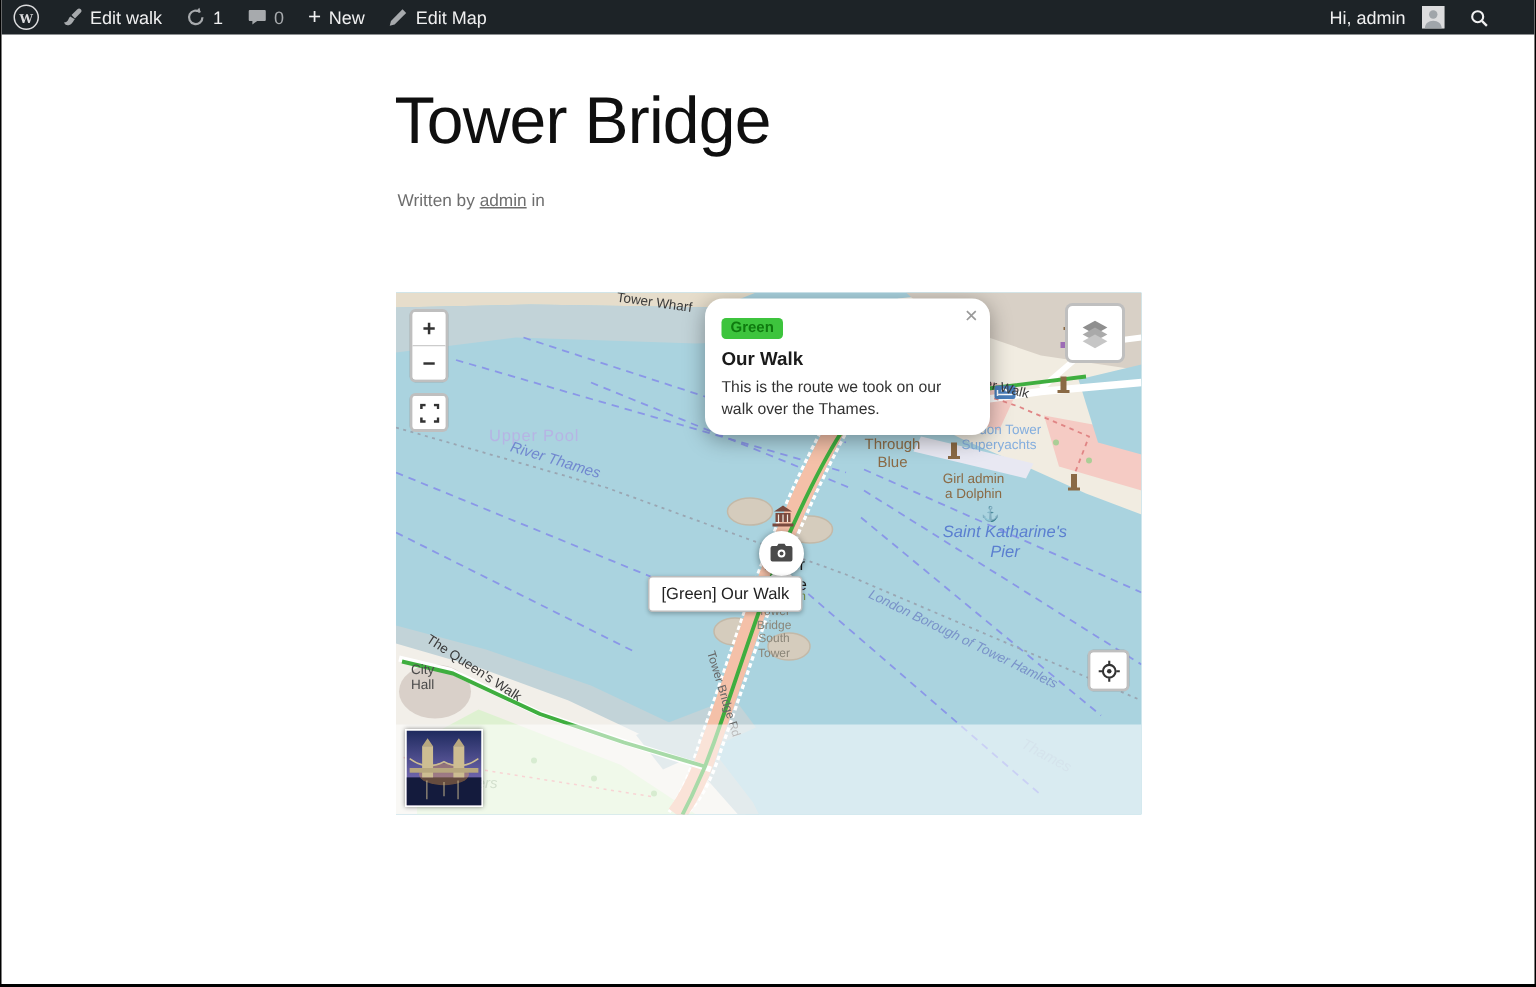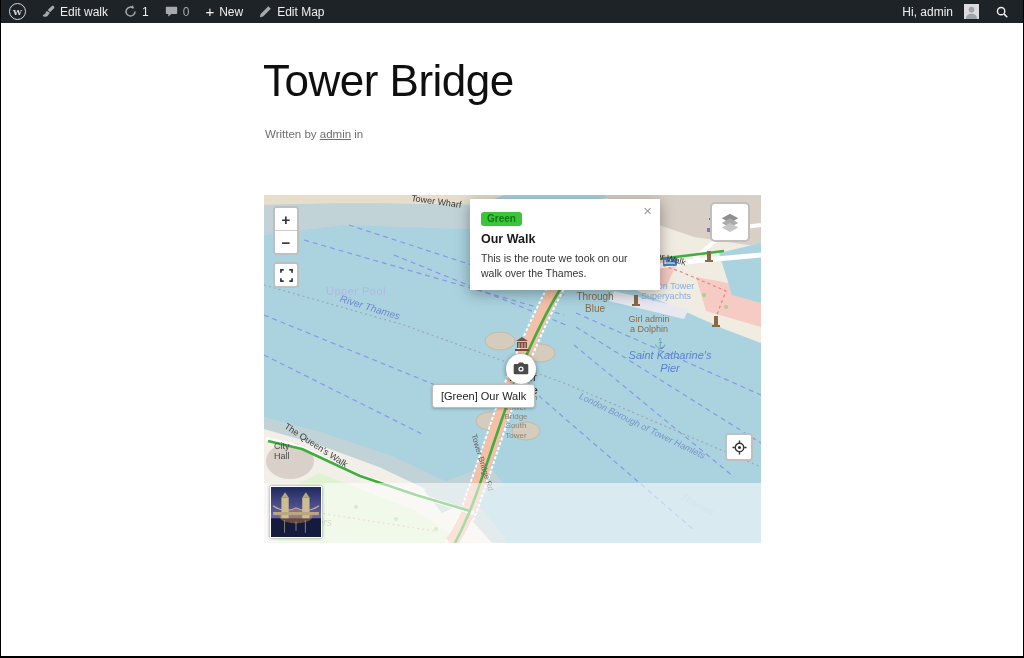--- a/index.html
+++ b/index.html
@@ -3,21 +3,21 @@
 <meta charset="utf-8">
 <style>
   html,body{margin:0;padding:0;background:#000;}
   .screen{position:relative;width:1024px;height:658px;background:#fff;overflow:hidden;
           border-left:1px solid #000;border-right:1px solid #000;border-bottom:2px solid #000;
           box-sizing:border-box;font-family:"Liberation Sans",sans-serif;}
   
   .adminbar{position:absolute;top:0;left:0;right:0;height:23px;background:#1d2327;
             display:flex;align-items:center;color:#f0f0f1;font-size:12px;}
   .ab-left{display:flex;align-items:center;height:100%;}
-  .ab-right{margin-left:auto;display:flex;align-items:center;height:100%;padding-right:6px;}
+  .ab-right{margin-left:auto;display:flex;align-items:center;height:100%;padding-right:22px;}
   .ab-item{display:flex;align-items:center;gap:5px;padding:0 8px;height:100%;cursor:pointer;white-space:nowrap;}
   .ab-muted{color:#a7aaad;}
   .wplogo{width:15px;height:15px;border:1.5px solid #dcdcde;border-radius:50%;display:flex;
           align-items:center;justify-content:center;font:bold 8px "DejaVu Serif",serif;color:#dcdcde;}
   .siteicon{width:13px;height:13px;border-radius:50%;
             background:radial-gradient(circle at 35% 35%,#d8cfc5,#6b7480);}
   .ab-ico{display:inline-flex;}
   .avatar{width:15px;height:15px;margin-left:6px;background:#dcdcde;overflow:hidden;display:inline-block;}
   
   .post-title{position:absolute;left:262px;top:56px;font-size:44px;font-weight:500;
@@ -34,21 +34,21 @@
           font-size:15px;font-weight:bold;color:#333;cursor:pointer;background:#fff;}
   .lf-div{height:1px;background:#ccc;}
   .marker-cam{position:absolute;left:242px;top:159px;width:30px;height:30px;border-radius:50%;
               background:#fff;box-shadow:0 1px 5px rgba(0,0,0,0.45);display:flex;align-items:center;
               justify-content:center;z-index:50;cursor:pointer;}
   .marker-tail{position:absolute;left:252px;top:184px;width:10px;height:10px;background:#fff;
                transform:rotate(45deg);box-shadow:1px 1px 3px rgba(0,0,0,0.3);z-index:49;}
   .tooltip{position:absolute;left:168px;top:189px;background:#fff;border:1px solid #bdbdbd;
            border-radius:3px;padding:5px 8px;font-size:11px;color:#222;z-index:60;
            box-shadow:0 1px 3px rgba(0,0,0,0.25);white-space:nowrap;cursor:pointer;}
-  .popup{position:absolute;left:206px;top:4px;width:168px;background:#fff;border-radius:0;
+  .popup{position:absolute;left:206px;top:4px;width:168px;background:#fff;border-radius:12px;
          box-shadow:0 3px 14px rgba(0,0,0,0.35);padding:9px 11px 10px 11px;z-index:70;}
   .popup-tail{position:absolute;left:288px;top:70px;width:13px;height:13px;background:#fff;
               transform:rotate(45deg);z-index:69;box-shadow:2px 2px 3px rgba(0,0,0,0.15);}
   .badge{display:inline-block;background:#3dc43d;color:#0f7a0f;font-size:10px;font-weight:bold;
          padding:1px 6px 2px 6px;border-radius:3px;}
   .popup-title{font-size:12.5px;font-weight:bold;color:#1a1a1a;margin-top:6px;}
   .popup-desc{font-size:10.5px;color:#333;margin-top:5px;line-height:1.4;}
   .popup-close{position:absolute;right:8px;top:4px;font-size:15px;color:#9a9a9a;cursor:pointer;line-height:1;}
   .gallery{position:absolute;left:0;top:288px;width:100%;height:60px;background:rgba(255,255,255,0.55);z-index:40;}
   .thumb{position:absolute;left:6px;top:3px;width:50px;height:50px;border:1px solid #fff;

